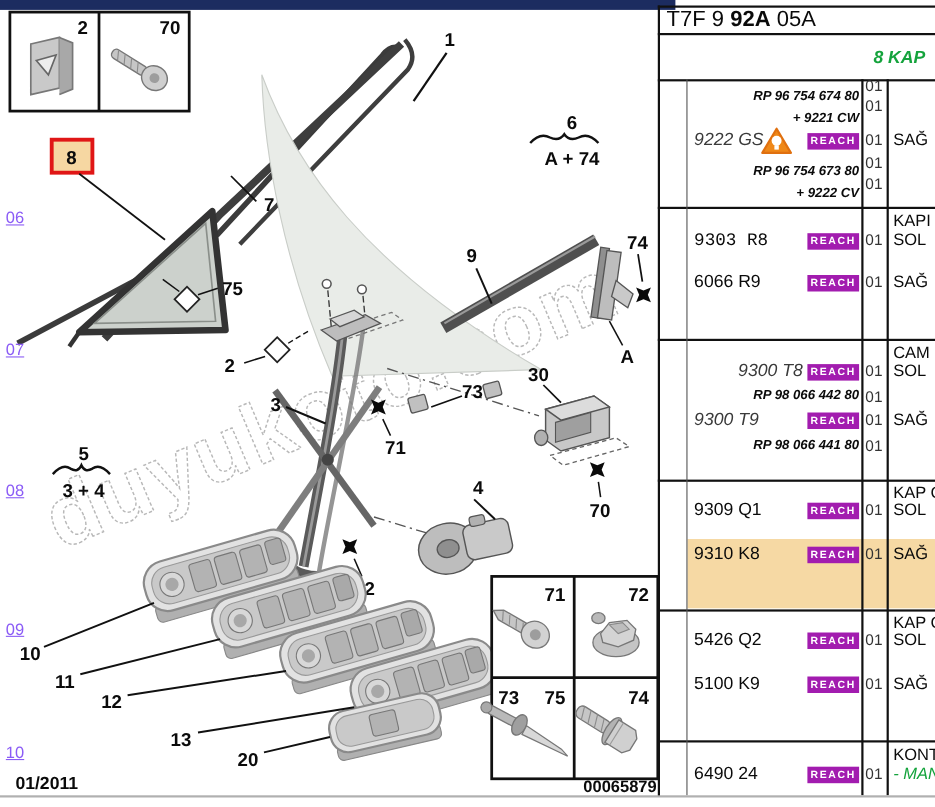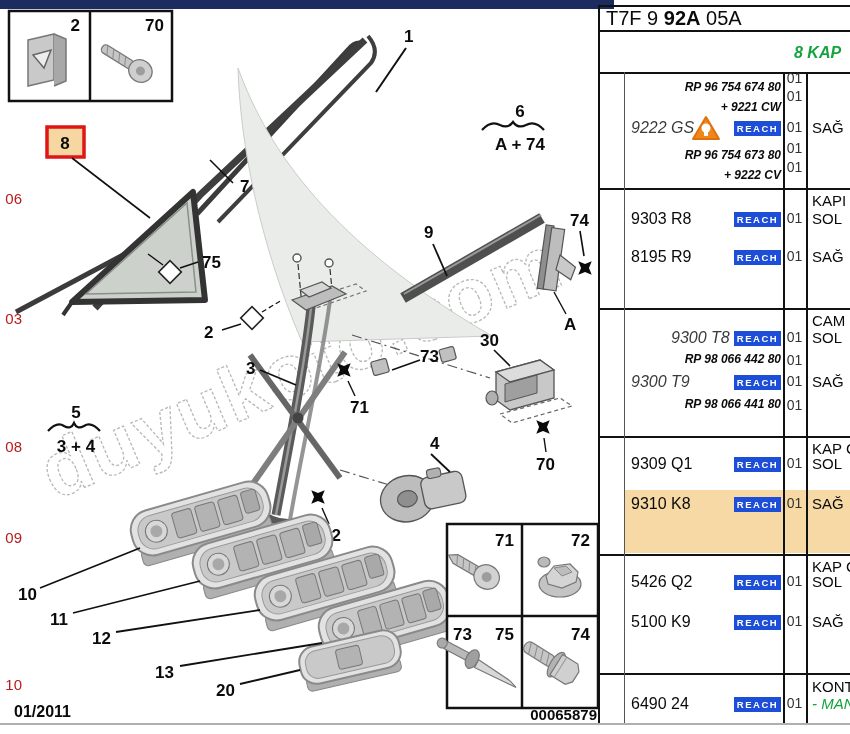--- a/index.html
+++ b/index.html
@@ -10,29 +10,29 @@
   
   .hline{position:absolute;background:#111;height:2px;z-index:4;}
   .vline{position:absolute;background:#111;width:2px;z-index:4;}
   .vthin{position:absolute;background:#555;width:1px;z-index:4;}
   #pagebottom{position:absolute;left:0;top:723px;width:850px;height:2px;background:#b0b0b0;z-index:6;}
   
   .ttl{position:absolute;font-size:20px;color:#0a0a0a;z-index:5;}
   .ttl .b{font-weight:bold;}
   .ttl span{white-space:pre;}
   .sub{position:absolute;font-size:16px;font-style:italic;font-weight:bold;color:#14a33c;z-index:5;}
-  .gnum{position:absolute;font-size:15px;color:#b91c1c;width:22px;text-align:right;z-index:5;}
+  .gnum{position:absolute;font-size:15px;color:#8b5cf6;width:22px;text-align:right;z-index:5;text-decoration:underline;}
   .part{position:absolute;left:631px;font-size:16px;color:#0a0a0a;z-index:5;}
   .pital{font-style:italic;color:#3a3a3a;}
   .rp{position:absolute;right:69px;font-size:12px;font-weight:bold;font-style:italic;color:#0a0a0a;z-index:5;}
   .qty{position:absolute;left:783px;width:23px;text-align:center;font-size:14px;color:#333;z-index:5;}
   .desc{position:absolute;left:812px;font-size:15px;color:#0a0a0a;white-space:nowrap;z-index:5;}
   .gtitle{position:absolute;left:812px;font-size:15px;color:#0a0a0a;white-space:nowrap;z-index:5;}
   .dgreen{color:#14a33c;font-style:italic;}
-  .reach{position:absolute;left:734px;width:47px;height:15px;background:#1d4ed8;color:#fff;
+  .reach{position:absolute;left:734px;width:47px;height:15px;background:#a21caf;color:#fff;
          font-size:9.5px;font-weight:bold;letter-spacing:1.5px;text-align:center;line-height:15px;z-index:5;}
   .hl{position:absolute;left:625px;top:490px;width:225px;height:63px;background:#f6d9a4;z-index:1;}
   .warnt{position:absolute;left:691px;top:115px;z-index:5;}
   
   .dlbl{font-family:"Liberation Sans",sans-serif;font-size:17px;font-weight:bold;fill:#0b0b0b;}
   svg{position:absolute;left:0;top:0;}
 </style>
 </head>
 <body>
 
@@ -347,30 +347,30 @@
   <div class="reach" style="top:121px;">REACH</div>
   <div class="qty" style="top:119px;">01</div>
   <div class="desc" style="top:119px;">SAĞ</div>
   <div class="rp" style="top:148px;">RP 96 754 673 80</div>
   <div class="qty" style="top:140px;">01</div>
   <div class="rp" style="top:168px;">+ 9222 CV</div>
   <div class="qty" style="top:159px;">01</div>
 
   <div class="gnum" style="top:190px;">06</div>
   <div class="gtitle" style="top:192px;">KAPI K</div>
-  <div class="part" style="top:210px;">9303 R8</div>
+  <div class="part" style="top:210px;font-family:Liberation Mono, monospace;">9303 R8</div>
   <div class="reach" style="top:212px;">REACH</div>
   <div class="qty" style="top:210px;">01</div>
   <div class="desc" style="top:210px;">SOL</div>
-  <div class="part" style="top:248px;">8195 R9</div>
+  <div class="part" style="top:248px;">6066 R9</div>
   <div class="reach" style="top:250px;">REACH</div>
   <div class="qty" style="top:248px;">01</div>
   <div class="desc" style="top:248px;">SAĞ</div>
 
-  <div class="gnum" style="top:310px;">03</div>
+  <div class="gnum" style="top:310px;">07</div>
   <div class="gtitle" style="top:312px;">CAM K</div>
   <div class="part pital" style="top:329px;margin-left:40px;">9300 T8</div>
   <div class="reach" style="top:331px;">REACH</div>
   <div class="qty" style="top:329px;">01</div>
   <div class="desc" style="top:329px;">SOL</div>
   <div class="rp" style="top:352px;">RP 98 066 442 80</div>
   <div class="qty" style="top:352px;">01</div>
   <div class="part pital" style="top:373px;">9300 T9</div>
   <div class="reach" style="top:375px;">REACH</div>
   <div class="qty" style="top:373px;">01</div>
@@ -382,21 +382,21 @@
   <div class="gtitle" style="top:440px;">KAP C</div>
   <div class="part" style="top:455px;">9309 Q1</div>
   <div class="reach" style="top:457px;">REACH</div>
   <div class="qty" style="top:455px;">01</div>
   <div class="desc" style="top:455px;">SOL</div>
   <div class="part" style="top:495px;">9310 K8</div>
   <div class="reach" style="top:497px;">REACH</div>
   <div class="qty" style="top:495px;">01</div>
   <div class="desc" style="top:495px;">SAĞ</div>
 
-  <div class="gnum" style="top:529px;">09</div>
+  <div class="gnum" style="top:564px;">09</div>
   <div class="gtitle" style="top:558px;">KAP C</div>
   <div class="part" style="top:573px;">5426 Q2</div>
   <div class="reach" style="top:575px;">REACH</div>
   <div class="qty" style="top:573px;">01</div>
   <div class="desc" style="top:573px;">SOL</div>
   <div class="part" style="top:613px;">5100 K9</div>
   <div class="reach" style="top:615px;">REACH</div>
   <div class="qty" style="top:613px;">01</div>
   <div class="desc" style="top:613px;">SAĞ</div>
 

